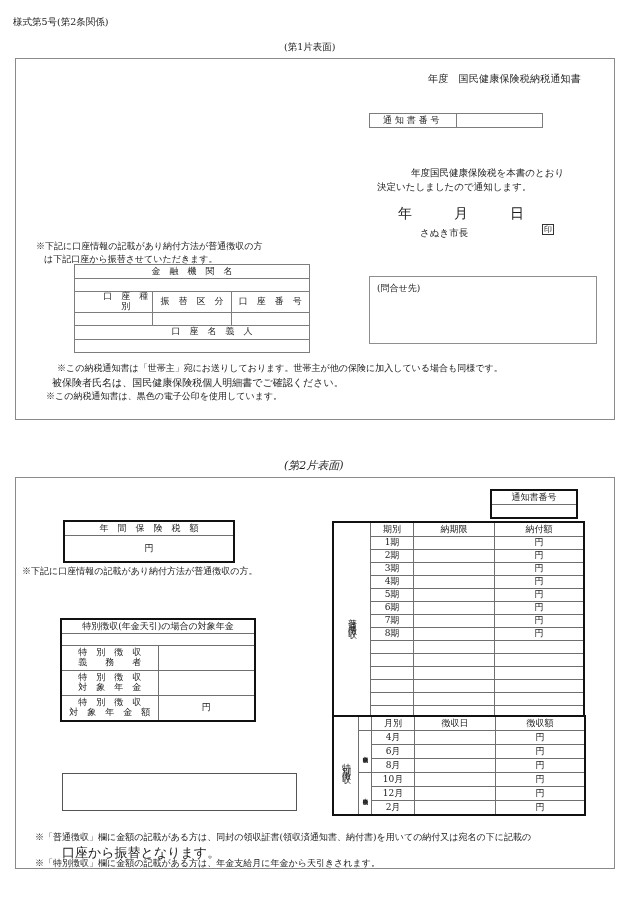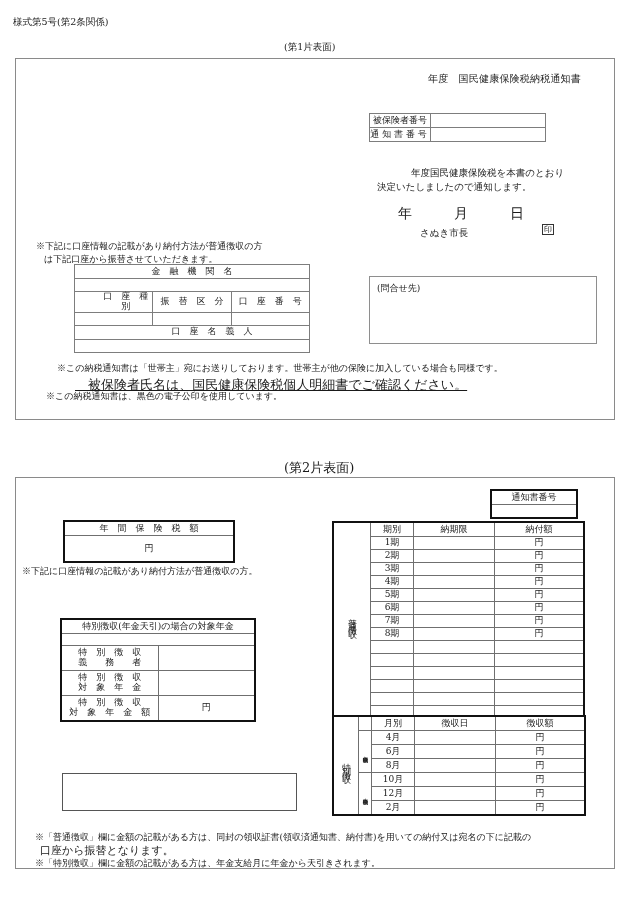--- a/index.html
+++ b/index.html
@@ -86,24 +86,20 @@
 
 <div class="abs t jp" style="left:284px; top:41px; font-size:9.5px;">(第1片表面)</div>
 
 <div class="abs sheet" style="left:15px; top:58px; width:600px; height:362px;"></div>
 
 <div class="abs t jp" style="left:428px; top:72px; font-size:10px; letter-spacing:0.02em;">年度　国民健康保険税納税通知書</div>
 
 <table class="grid abs" style="left:369px; top:113px; width:174px;">
   <tbody>
     <tr>
-      <td style="width:60px; height:13px;" class="jp">被保険者番号</td>
-      <td style="width:114px;"></td>
-    </tr>
-    <tr>
       <td style="height:13px;" class="jp wide">通知書番号</td>
       <td></td>
     </tr>
   </tbody>
 </table>
 
 <div class="abs t jp" style="left:411px; top:167px; font-size:9.5px;">年度国民健康保険税を本書のとおり</div>
 <div class="abs t jp" style="left:377px; top:181px; font-size:9.5px;">決定いたしましたので通知します。</div>
 <div class="abs t jp" style="left:398px; top:204px; font-size:14px;">年　　　月　　　日</div>
 <div class="abs t jp" style="left:420px; top:227px; font-size:9.5px;">さぬき市長</div>
@@ -138,24 +134,24 @@
     <tr>
       <td colspan="3" style="height:13px;padding-left:40px;" class="jp">口　座　名　義　人</td>
     </tr>
     <tr>
       <td colspan="3" style="height:12px;"></td>
     </tr>
   </tbody>
 </table>
 
 <div class="abs t jp" style="left:57px; top:362px; font-size:9px;">※この納税通知書は「世帯主」宛にお送りしております。世帯主が他の保険に加入している場合も同様です。</div>
-<div class="abs t jp" style="left:75px; top:376px; font-size:13px;text-decoration:underline;">　被保険者氏名は、国民健康保険税個人明細書でご確認ください。</div>
+<div class="abs t jp" style="left:42px; top:376px; font-size:10px;">　被保険者氏名は、国民健康保険税個人明細書でご確認ください。</div>
 <div class="abs t jp" style="left:46px; top:390px; font-size:9px;">※この納税通知書は、黒色の電子公印を使用しています。</div>
 
-<div class="abs t jp" style="left:284px; top:459px; font-size:13px;">(第2片表面)</div>
+<div class="abs t jp" style="left:284px; top:459px; font-size:11px;font-style:italic;">(第2片表面)</div>
 
 <div class="abs sheet" style="left:15px; top:477px; width:600px; height:392px;"></div>
 
 <table class="grid heavy abs" style="left:490px; top:489px; width:88px;">
   <tbody>
     <tr>
       <td style="height:13px;" class="jp">通知書番号</td>
     </tr>
     <tr>
       <td style="height:12px;"></td>
@@ -354,14 +350,14 @@
     <tr>
       <td style="height:13px;" class="jp">2月</td>
       <td></td>
       <td class="yen jp">
         <span></span><span>円</span></td>
     </tr>
   </tbody>
 </table>
 
 <div class="abs t jp" style="left:35px; top:831px; font-size:9px;">※「普通徴収」欄に金額の記載がある方は、同封の領収証書(領収済通知書、納付書)を用いての納付又は宛名の下に記載の</div>
-<div class="abs t jp" style="left:29px; top:844px; font-size:11px;">　口座から振替となります。</div>
+<div class="abs t jp" style="left:49px; top:844px; font-size:13px;">　口座から振替となります。</div>
 <div class="abs t jp" style="left:35px; top:857px; font-size:9px;">※「特別徴収」欄に金額の記載がある方は、年金支給月に年金から天引きされます。</div>
 
 </body></html>

